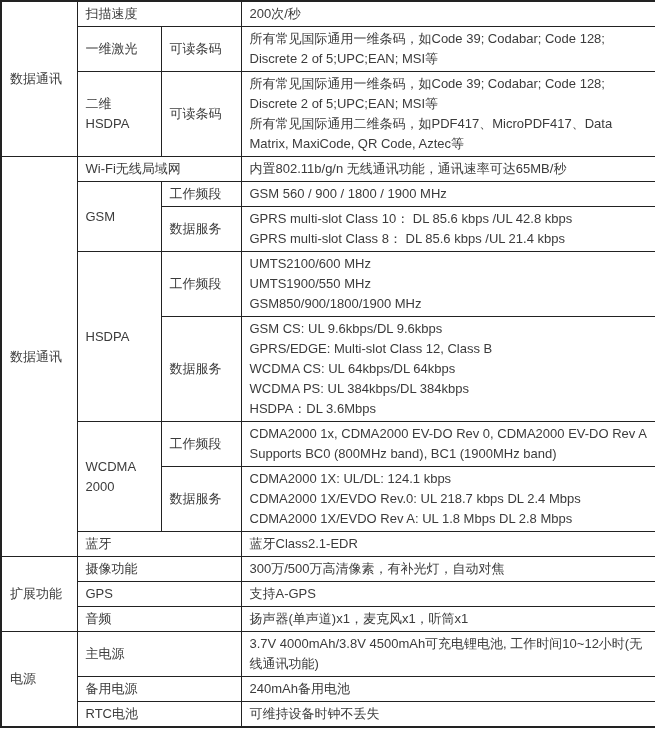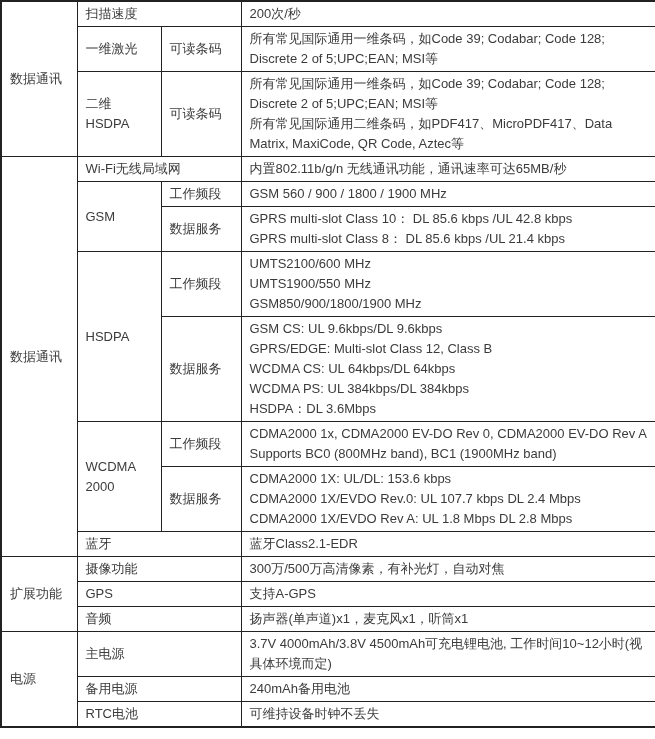--- a/index.html
+++ b/index.html
@@ -119,22 +119,22 @@
         <div>2000</div>
       </td>
       <td class="sub">工作频段</td>
       <td class="val">
         <div>CDMA2000 1x, CDMA2000 EV-DO Rev 0, CDMA2000 EV-DO Rev A Supports BC0 (800MHz band), BC1 (1900MHz band)</div>
       </td>
     </tr>
     <tr>
       <td class="sub">数据服务</td>
       <td class="val">
-        <div>CDMA2000 1X: UL/DL: 153.6 kbps</div>
-        <div>CDMA2000 1X/EVDO Rev.0: UL 107.7 kbps DL 2.4 Mbps</div>
+        <div>CDMA2000 1X: UL/DL: 124.1 kbps</div>
+        <div>CDMA2000 1X/EVDO Rev.0: UL 218.7 kbps DL 2.4 Mbps</div>
         <div>CDMA2000 1X/EVDO Rev A: UL 1.8 Mbps DL 2.8 Mbps</div>
       </td>
     </tr>
     <tr>
       <td class="lbl" colspan="2">蓝牙</td>
       <td class="val">
         <div>蓝牙Class2.1-EDR</div>
       </td>
     </tr>
 
@@ -155,21 +155,21 @@
       <td class="lbl" colspan="2">音频</td>
       <td class="val">
         <div>扬声器(单声道)x1，麦克风x1，听筒x1</div>
       </td>
     </tr>
 
     <tr>
       <td class="cat" rowspan="3">电源</td>
       <td class="lbl" colspan="2">主电源</td>
       <td class="val">
-        <div>3.7V 4000mAh/3.8V 4500mAh可充电锂电池, 工作时间10~12小时(视具体环境而定)</div>
+        <div>3.7V 4000mAh/3.8V 4500mAh可充电锂电池, 工作时间10~12小时(无线通讯功能)</div>
       </td>
     </tr>
     <tr>
       <td class="lbl" colspan="2">备用电源</td>
       <td class="val">
         <div>240mAh备用电池</div>
       </td>
     </tr>
     <tr>
       <td class="lbl" colspan="2">RTC电池</td>

